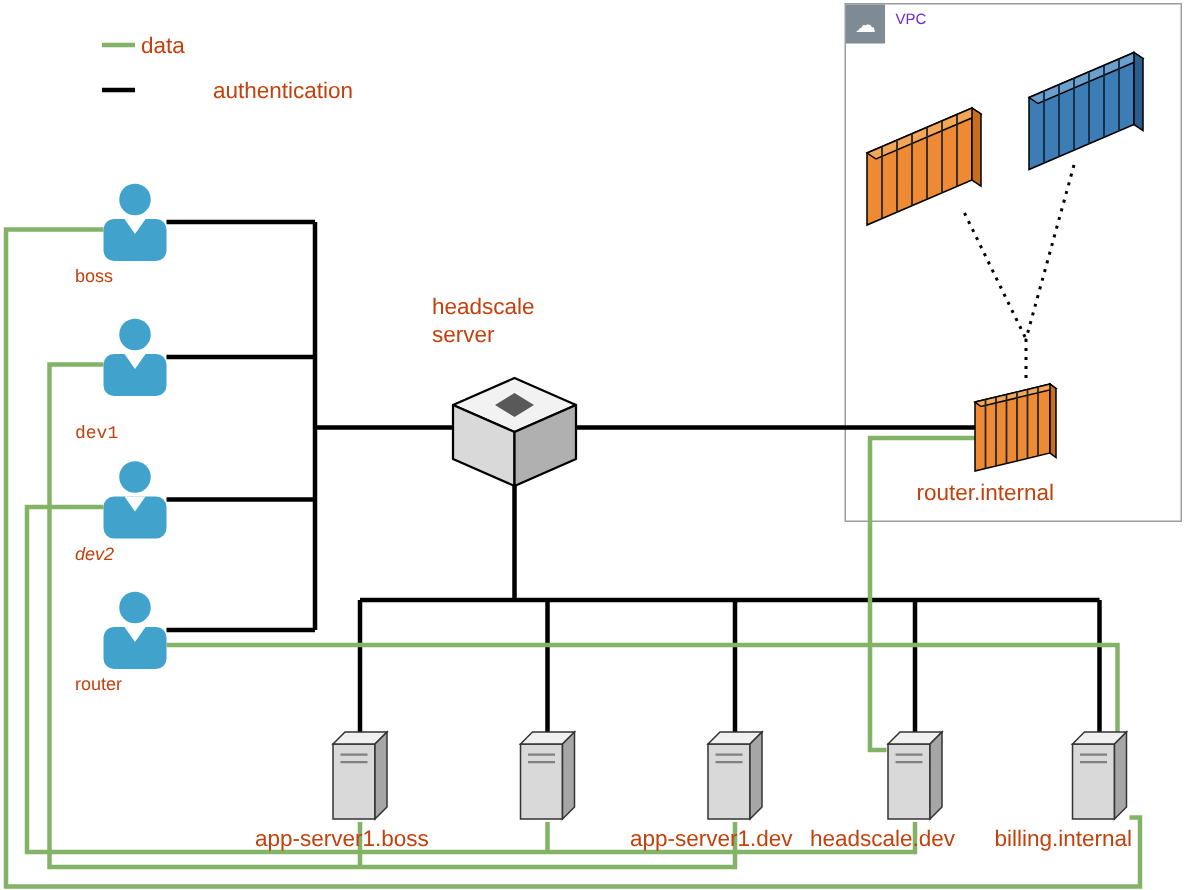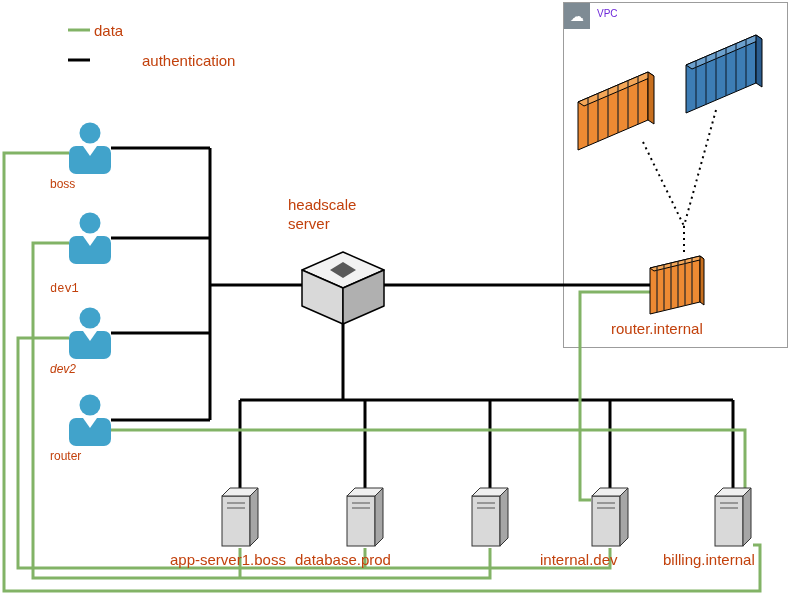--- a/index.html
+++ b/index.html
@@ -131,16 +131,16 @@
   <div class="label tc user-label" style="left:50px;top:282px;width:80px;font-family:Liberation Mono, monospace;">dev1</div>
   <div class="label tc user-label" style="left:50px;top:362px;width:80px;font-style:italic;">dev2</div>
   <div class="label tc user-label" style="left:50px;top:449px;width:80px;">router</div>
 
   <div class="label tc pre" style="left:288px;top:196px;width:112px;">headscale
 server</div>
 
   <div class="label tc" style="left:611px;top:320px;width:130px;">router.internal</div>
 
   <div class="label tc" style="left:170px;top:551px;width:140px;">app-server1.boss</div>
-  <div class="label tc" style="left:295px;top:551px;width:140px;">database.prod</div>
-  <div class="label tc" style="left:540px;top:551px;width:140px;">internal.dev</div>
+  <div class="label tc" style="left:420px;top:551px;width:140px;">app-server1.dev</div>
+  <div class="label tc" style="left:540px;top:551px;width:140px;">headscale.dev</div>
   <div class="label tc" style="left:663px;top:551px;width:140px;">billing.internal</div>
 </div>
 
 </body></html>

